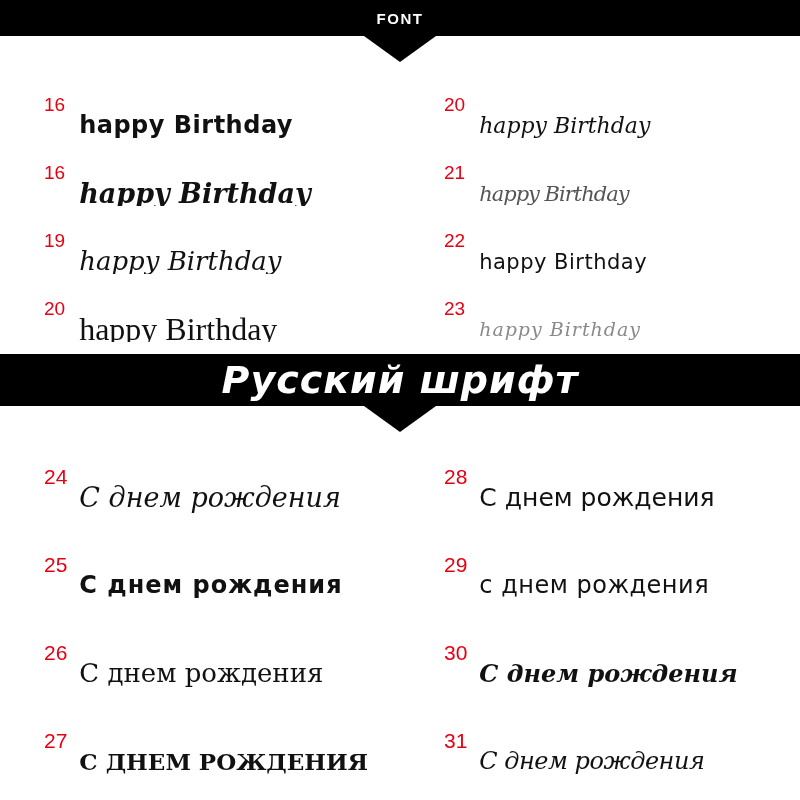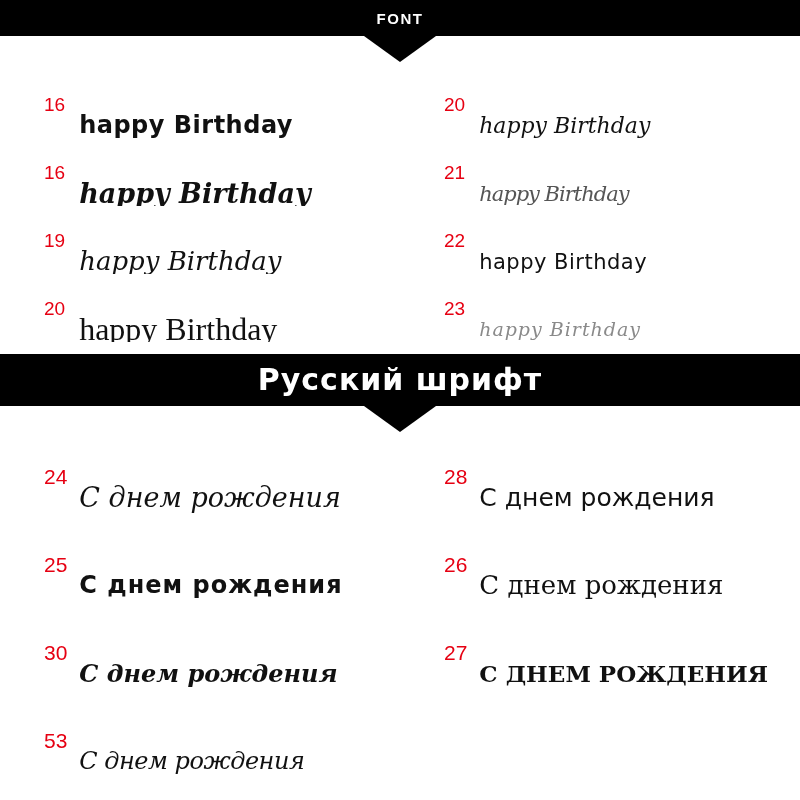--- a/index.html
+++ b/index.html
@@ -38,23 +38,24 @@
     line-height: 1;
   }
   .banner.latin { height: 36px; }
   .banner.latin .banner-title {
     font-size: 15px;
     font-family: Liberation Sans, sans-serif;
     letter-spacing: 1.5px;
   }
   .banner.cyr { height: 52px; }
   .banner.cyr .banner-title {
-    font-size: 30px;
+    font-size: 38px;
     font-family: "DejaVu Sans", sans-serif;
     letter-spacing: 1px;
+    font-style: italic;
   }
   .banner-arrow {
     position: absolute;
     left: 50%;
     top: 100%;
     transform: translateX(-50%);
     width: 0;
     height: 0;
     border-left: 36px solid transparent;
     border-right: 36px solid transparent;
@@ -179,33 +180,37 @@
     </div>
     <div class="sample s28">
       <span class="num">28</span>
       <span class="txt">С днем рождения</span>
     </div>
 
     <div class="sample s25">
       <span class="num">25</span>
       <span class="txt">С днем рождения</span>
     </div>
+    <div class="sample s29">
+      <span class="num">29</span>
+      <span class="txt">с днем рождения</span>
+    </div>
 
     <div class="sample s26">
       <span class="num">26</span>
       <span class="txt">С днем рождения</span>
     </div>
     <div class="sample s30">
       <span class="num">30</span>
       <span class="txt">С днем рождения</span>
     </div>
 
     <div class="sample s27">
       <span class="num">27</span>
       <span class="txt">С ДНЕМ РОЖДЕНИЯ</span>
     </div>
     <div class="sample s31">
-      <span class="num">53</span>
+      <span class="num">31</span>
       <span class="txt">С днем рождения</span>
     </div>
   </div>
 
 </div>
 
 </body></html>

